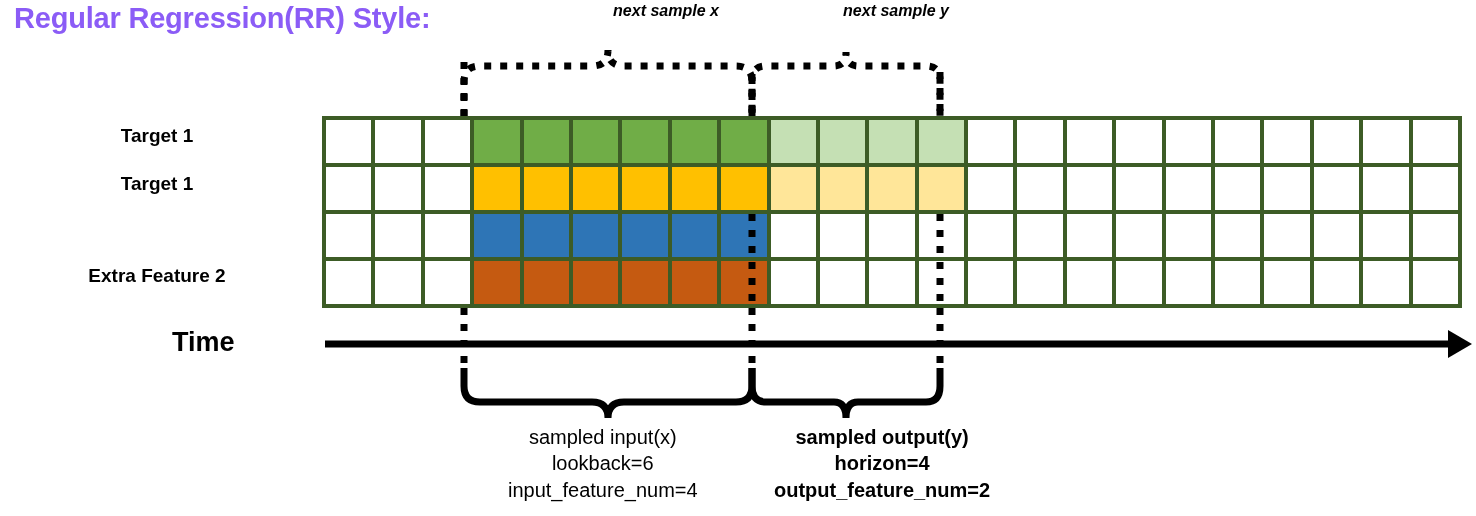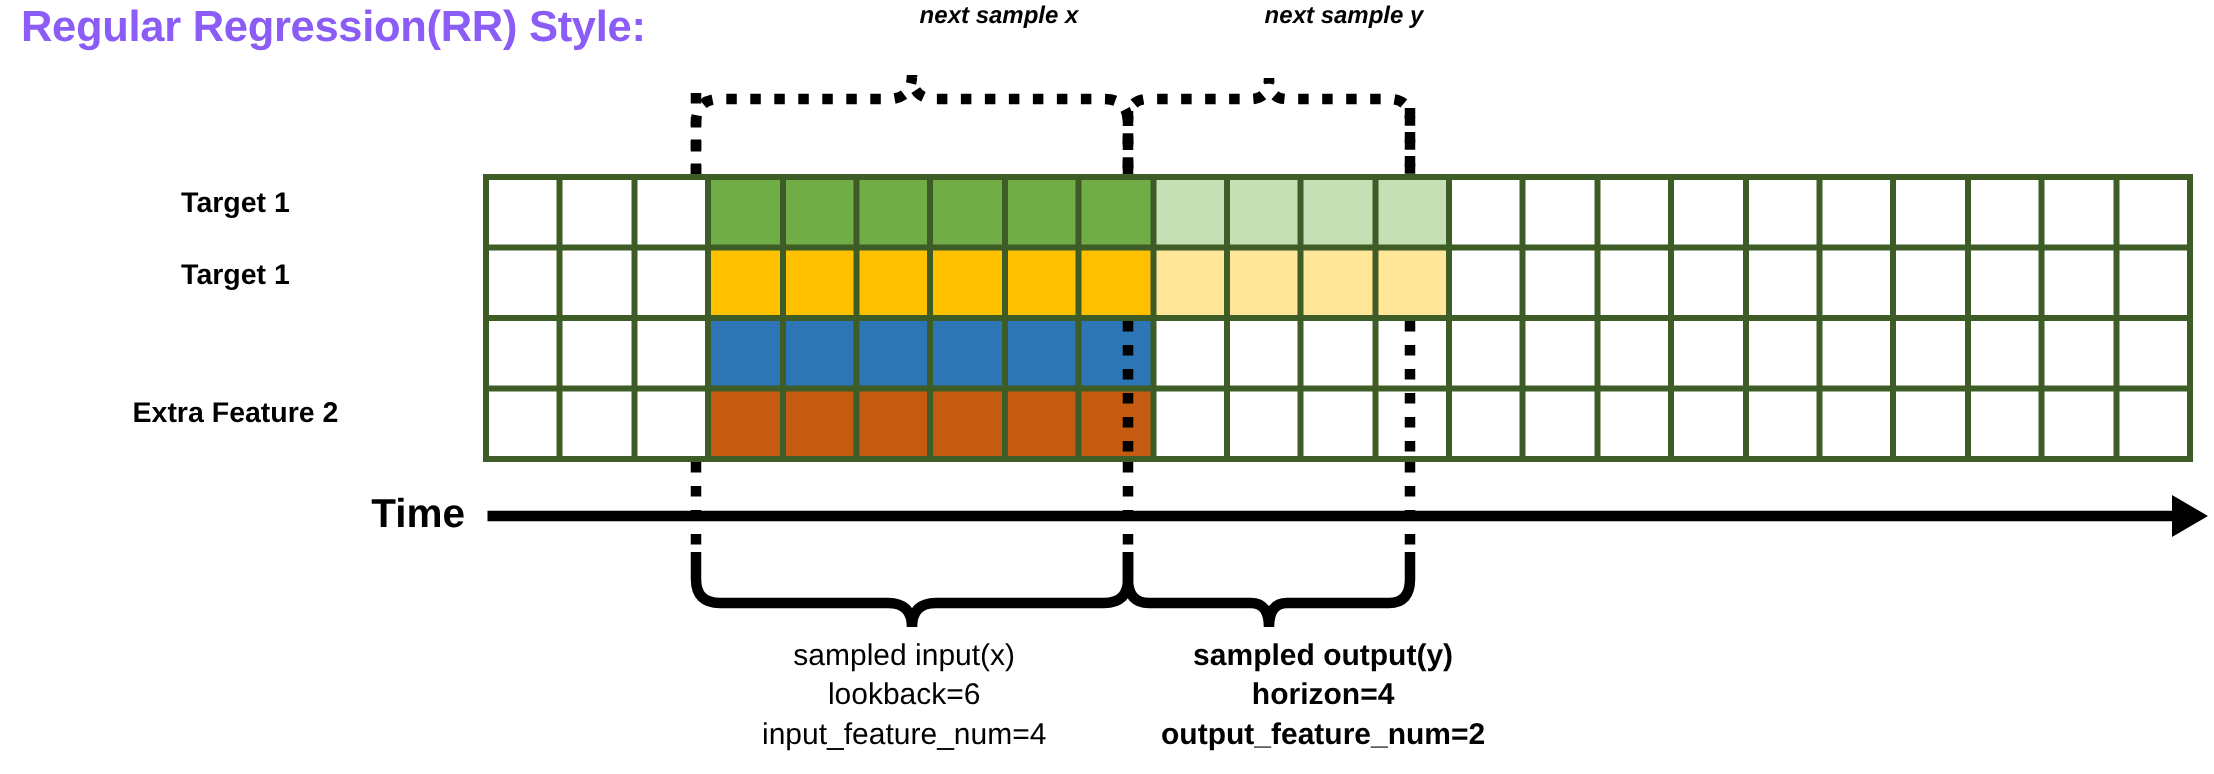--- a/index.html
+++ b/index.html
@@ -75,24 +75,24 @@
   .c-green-light { background: #c5e0b4; }
   .c-yellow      { background: #ffc000; }
   .c-yellow-light{ background: #ffe699; }
   .c-blue        { background: #2e75b6; }
   .c-orange      { background: #c55a11; }
   .c-white       { background: #ffffff; }
 
   
   .time-label {
     position: absolute;
-    left: 160px;
+    left: 172px;
     top: 327px;
     width: 150px;
-    text-align: right;
+    text-align: left;
     font-size: 27px;
     font-weight: bold;
     color: #000000;
   }
   .svg-layer {
     position: absolute;
     left: 0;
     top: 0;
     width: 1476px;
     height: 516px;

